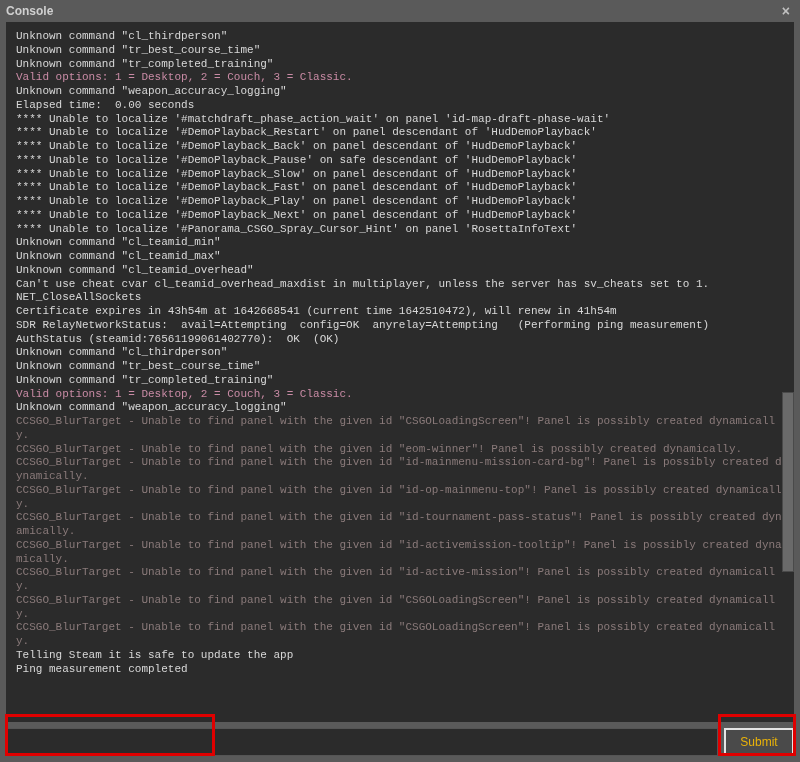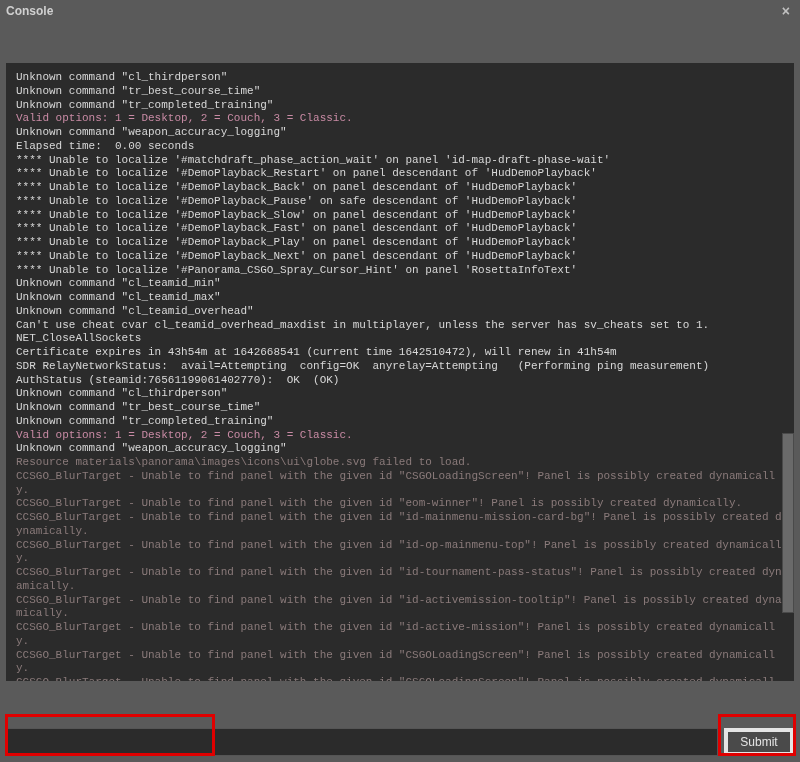--- a/index.html
+++ b/index.html
@@ -11,21 +11,20 @@
     height: 762px;
     overflow: hidden;
     position: relative;
   }
   .window {
     width: 800px;
     height: 762px;
     background: #5a5a5a;
     display: flex;
     flex-direction: column;
-    gap: 41px;
   }
   .titlebar {
     height: 22px;
     background: #5a5a5a;
     display: flex;
     align-items: center;
     justify-content: space-between;
     padding: 0 6px;
     color: #d0d0d0;
     font-family: Arial, sans-serif;
@@ -74,22 +73,22 @@
     border: 1px solid #555;
     color: #d8d8d8;
     font-family: inherit;
     font-size: 12px;
     padding: 4px 6px;
     outline: none;
   }
   .submit-btn {
     width: 70px;
     background: #4a4a4a;
-    border: 4px solid #e5e5e5;
-    color: #e5e5e5;
+    border: 2px solid #e5e5e5;
+    color: #eab308;
     font-family: Arial, sans-serif;
     font-size: 12px;
     cursor: pointer;
   }
   .hl-left {
     position: absolute;
     border: 3px solid #e00000;
     pointer-events: none;
     left: 5px;
     top: 714px;
@@ -137,30 +136,30 @@
       <div class="line c-white">Can't use cheat cvar cl_teamid_overhead_maxdist in multiplayer, unless the server has sv_cheats set to 1.</div>
       <div class="line c-white">NET_CloseAllSockets</div>
       <div class="line c-white">Certificate expires in 43h54m at 1642668541 (current time 1642510472), will renew in 41h54m</div>
       <div class="line c-white">SDR RelayNetworkStatus:  avail=Attempting  config=OK  anyrelay=Attempting   (Performing ping measurement)</div>
       <div class="line c-white">AuthStatus (steamid:76561199061402770):  OK  (OK)</div>
       <div class="line c-white">Unknown command "cl_thirdperson"</div>
       <div class="line c-white">Unknown command "tr_best_course_time"</div>
       <div class="line c-white">Unknown command "tr_completed_training"</div>
       <div class="line c-pink">Valid options: 1 = Desktop, 2 = Couch, 3 = Classic.</div>
       <div class="line c-white">Unknown command "weapon_accuracy_logging"</div>
-      <div class="line c-dim">Resource materials\panorama\images\icons\ui\globe.svg failed to load.</div>
       <div class="line c-dim">CCSGO_BlurTarget - Unable to find panel with the given id "CSGOLoadingScreen"! Panel is possibly created dynamically.</div>
       <div class="line c-dim">CCSGO_BlurTarget - Unable to find panel with the given id "eom-winner"! Panel is possibly created dynamically.</div>
       <div class="line c-dim">CCSGO_BlurTarget - Unable to find panel with the given id "id-mainmenu-mission-card-bg"! Panel is possibly created dynamically.</div>
       <div class="line c-dim">CCSGO_BlurTarget - Unable to find panel with the given id "id-op-mainmenu-top"! Panel is possibly created dynamically.</div>
       <div class="line c-dim">CCSGO_BlurTarget - Unable to find panel with the given id "id-tournament-pass-status"! Panel is possibly created dynamically.</div>
       <div class="line c-dim">CCSGO_BlurTarget - Unable to find panel with the given id "id-activemission-tooltip"! Panel is possibly created dynamically.</div>
       <div class="line c-dim">CCSGO_BlurTarget - Unable to find panel with the given id "id-active-mission"! Panel is possibly created dynamically.</div>
       <div class="line c-dim">CCSGO_BlurTarget - Unable to find panel with the given id "CSGOLoadingScreen"! Panel is possibly created dynamically.</div>
       <div class="line c-dim">CCSGO_BlurTarget - Unable to find panel with the given id "CSGOLoadingScreen"! Panel is possibly created dynamically.</div>
+      <div class="line c-white">Telling Steam it is safe to update the app</div>
       <div class="line c-white">Ping measurement completed</div>
       <div class="scrollbar"></div>
   </div>
 
   <div class="input-row">
     <input class="cmd-input" type="text" value="" style="">
     <button class="submit-btn">Submit</button>
   </div>
 </div>
 

